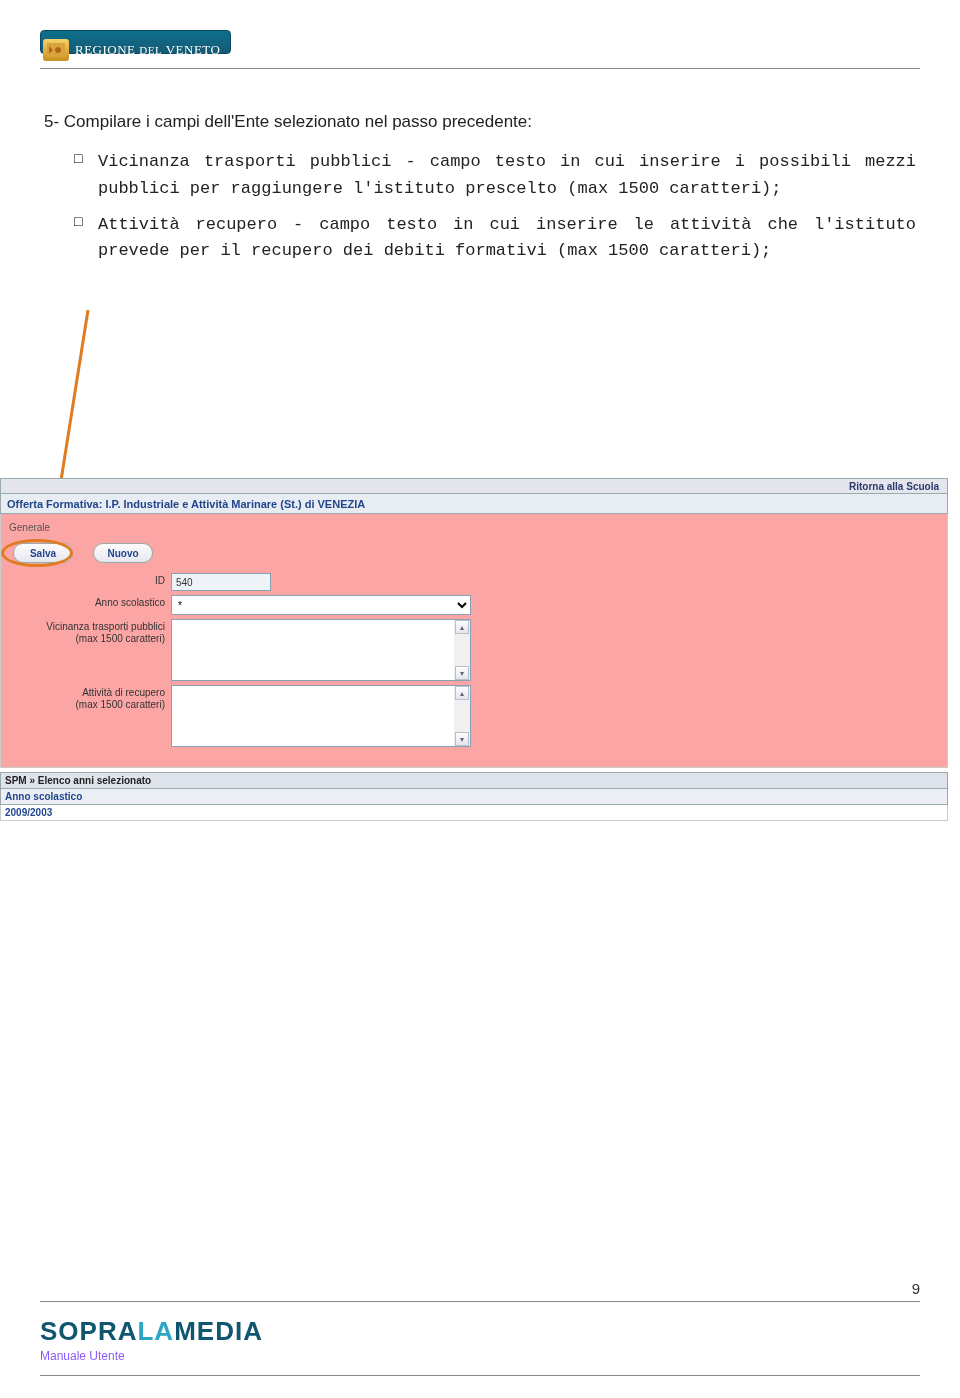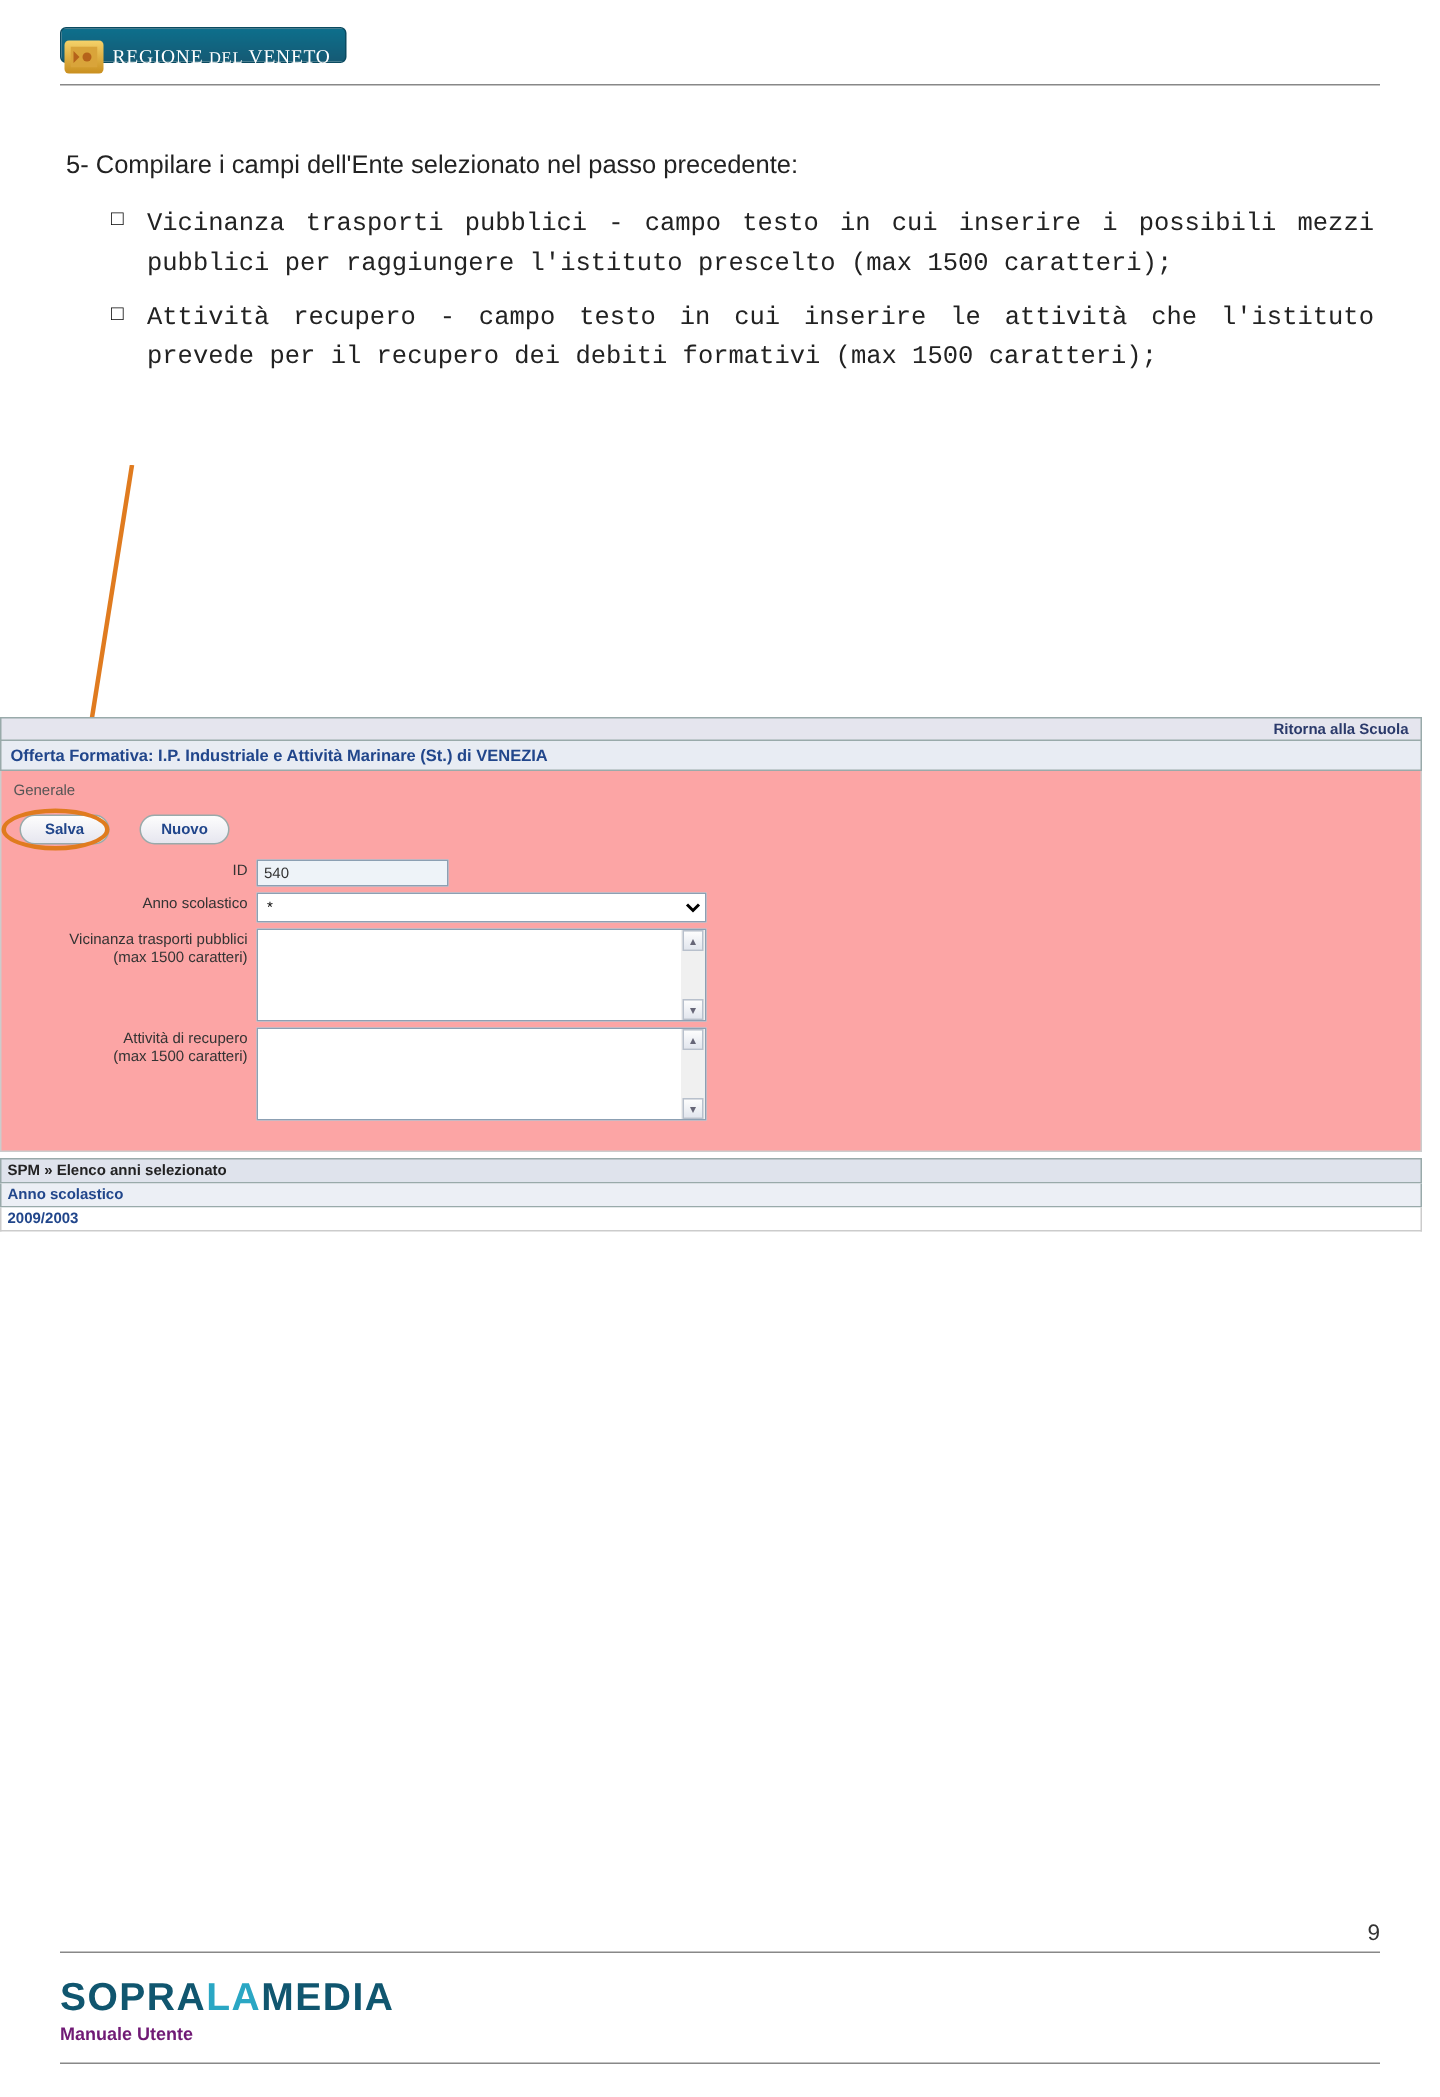--- a/index.html
+++ b/index.html
@@ -17,21 +17,21 @@
   }
   
   .banner {
     display: inline-flex;
     align-items: center;
     background: linear-gradient(#0d6f8c, #155a74);
     border: 1px solid #0a4a60;
     border-radius: 4px;
     height: 24px;
     padding: 16px 10px 0 0;
-    margin: 8px 0 6px 0;
+    margin: 20px 0 6px 0;
   }
   .banner .crest {
     width: 26px;
     height: 22px;
     background: linear-gradient(#f5d26a, #c98f1f);
     border-radius: 3px;
     margin: 1px 6px 1px 2px;
     display: flex;
     align-items: center;
     justify-content: center;
@@ -266,22 +266,22 @@
     font-size: 26px;
     color: #10566f;
     letter-spacing: 1px;
   }
   .footer .logo .la {
     color: #2aa7c4;
     font-weight: 700;
   }
   .footer .sub {
     font-size: 12px;
-    font-weight: bold;
-    color: #701a75;
+    font-weight: normal;
+    color: #8b5cf6;
     margin-top: 2px;
   }
   .footer .fhr2 {
     height: 1px;
     background: #888;
     margin-top: 12px;
   }
 </style>
 </head>
 <body>
@@ -325,21 +325,21 @@
   <div class="toolbar-area">
     <div class="generale">Generale</div>
     <div class="btn-row" style="position:relative;">
       <span class="salva-highlight" style="left:-6px; top:-4px;"></span>
       <span class="btn">Salva</span>
       <span class="btn">Nuovo</span>
     </div>
 
     <div class="form-row">
       <div class="lbl">ID</div>
-      <input type="text" style="width: 128px;" value="540">
+      <input type="text" style="width: 100px;" value="540">
     </div>
     <div class="form-row">
       <div class="lbl">Anno scolastico</div>
       <select style="width:300px;">
         <option>*</option>
       </select>
     </div>
     <div class="form-row">
       <div class="lbl">
         <span>Vicinanza trasporti pubblici</span><br>

